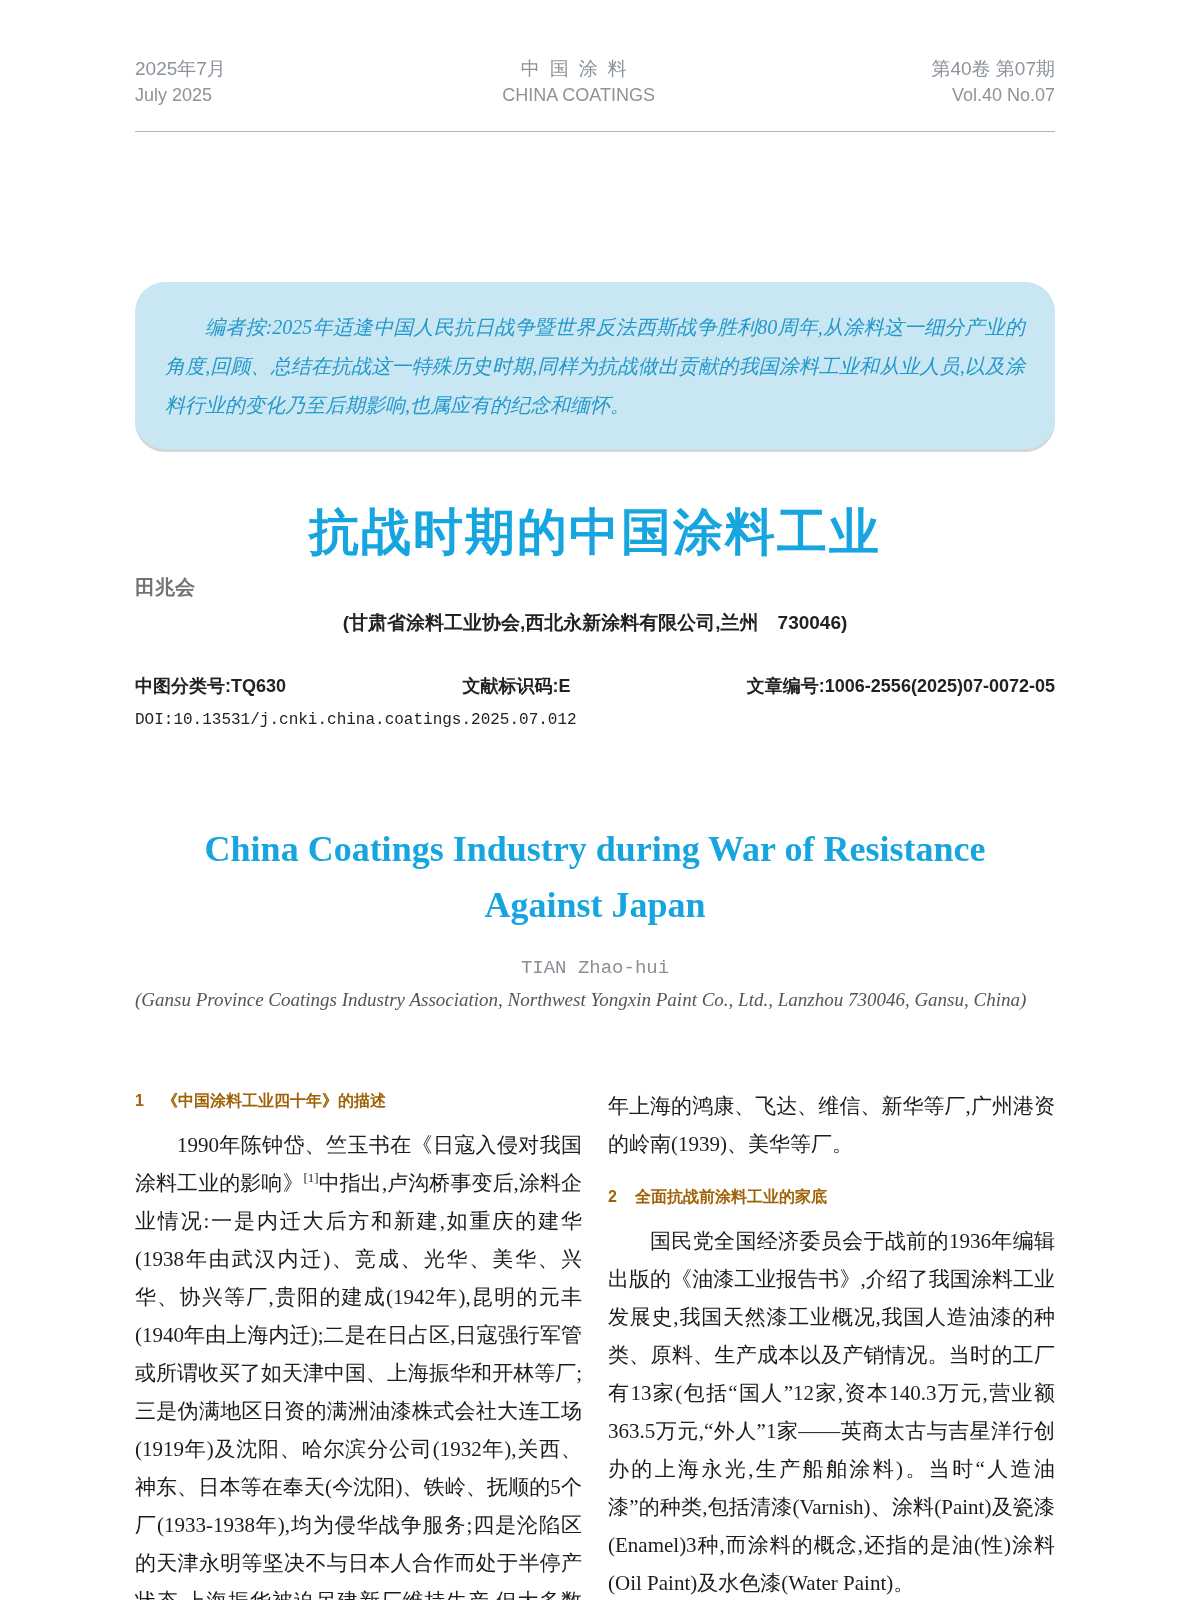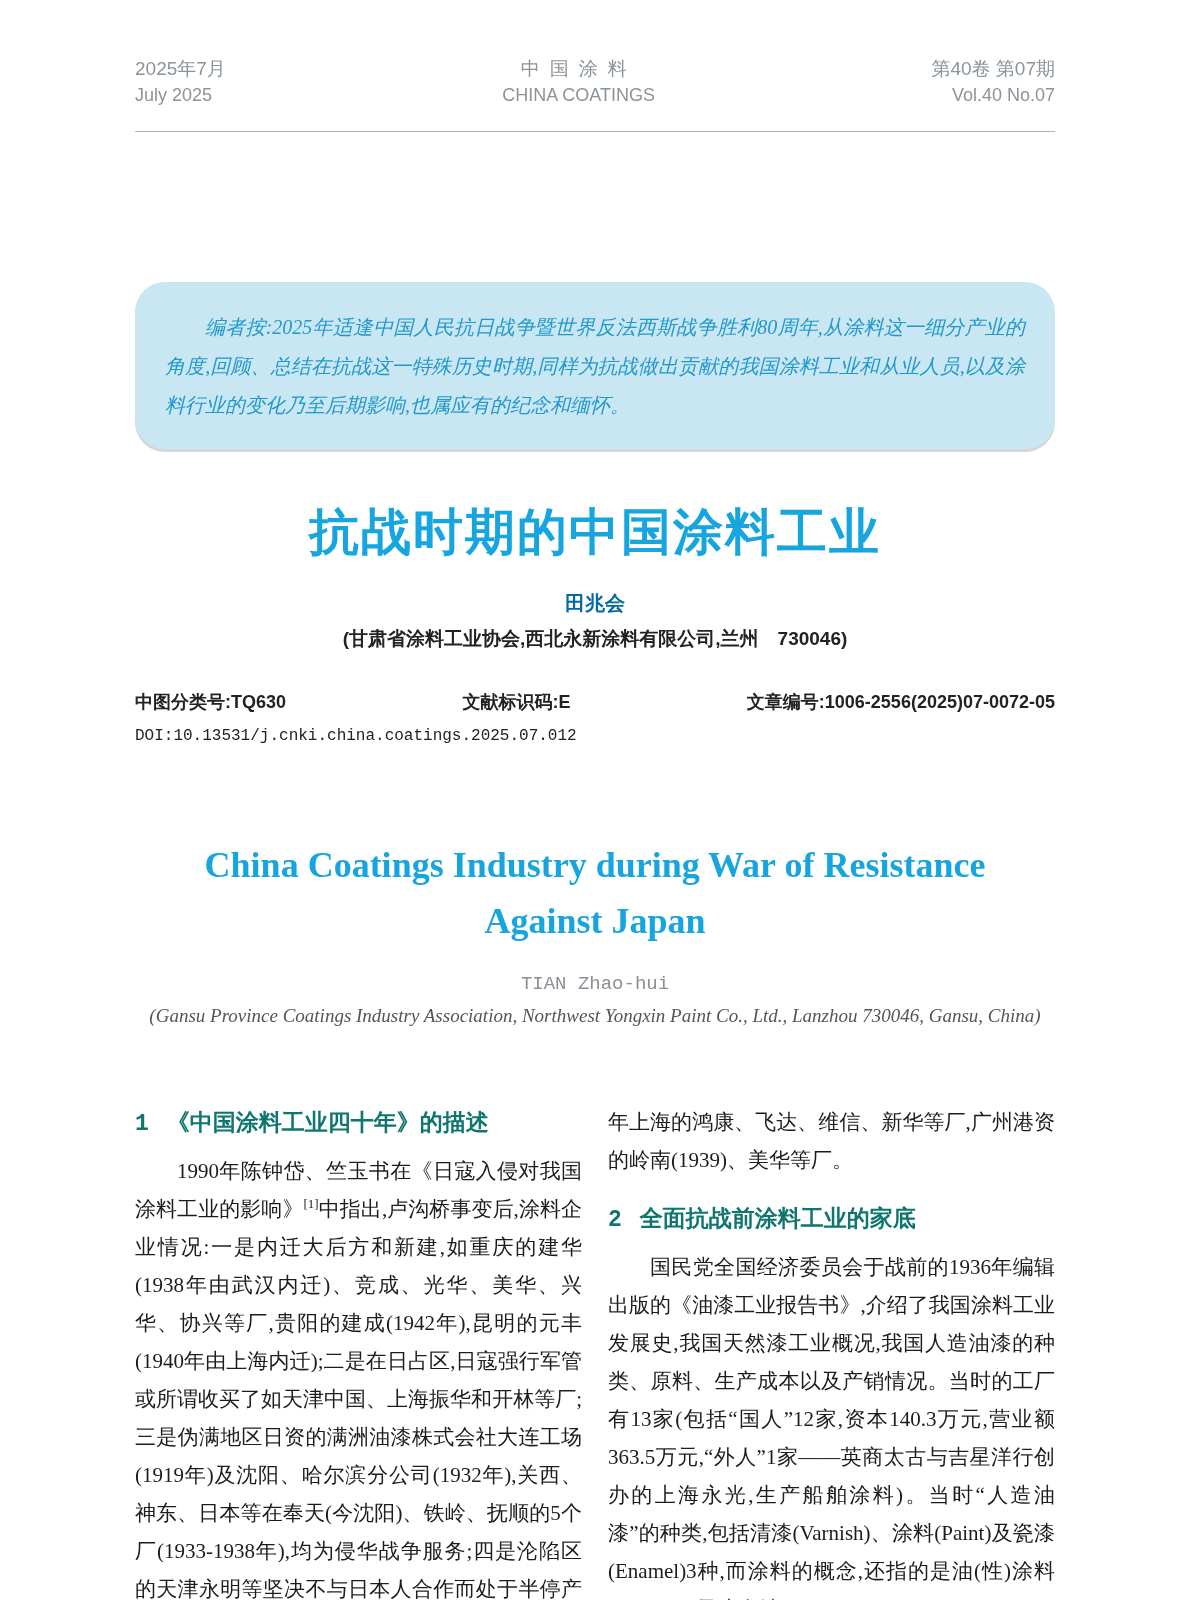--- a/index.html
+++ b/index.html
@@ -48,23 +48,23 @@
   .title-cn{
     margin-top:50px;
     text-align:center;
     font-family:"Liberation Sans","DejaVu Sans",sans-serif;
     font-weight:bold;
     font-size:50px;
     letter-spacing:2px;
     color:#17a5df;
   }
   .author-cn{
-    margin-top:24px;text-align:center;
+    margin-top:8px;text-align:left;
     font-family:"Liberation Sans","DejaVu Sans",sans-serif;
-    font-size:20px;font-weight:bold;color:#0369a1;
+    font-size:20px;font-weight:bold;color:#737373;
   }
   .affiliation-cn{
     margin-top:9px;text-align:center;
     font-family:"Liberation Sans","DejaVu Sans",sans-serif;
     font-size:19px;font-weight:600;color:#222;
   }
   
   .meta-row{
     margin-top:38px;
     display:flex;justify-content:space-between;
@@ -84,34 +84,34 @@
     font-weight:bold;
     font-size:36px;line-height:1.55;
     color:#17a5df;
   }
   .author-en{
     margin-top:23px;text-align:center;
     font-family:Liberation Mono, monospace;
     font-size:19px;color:#8a9096;
   }
   .affiliation-en{
-    margin-top:10px;text-align:center;
+    margin-top:10px;text-align:left;
     font-family:"Liberation Serif","DejaVu Serif",serif;
     font-style:italic;font-size:19px;color:#555;
   }
   
   .body-cols{
     margin-top:76px;
     display:flex;gap:26px;
   }
   .col{flex:1;min-width:0;}
   .sec-heading{
     margin:4px 0 14px 0;
-    font-family:Liberation Mono, monospace;
-    font-weight:bold;font-size:23px;color:#0f766e;
+    font-family:Liberation Sans, sans-serif;
+    font-weight:bold;font-size:16px;color:#a16207;
   }
   .sec-heading .num{margin-right:18px;}
   .body-cols p{
     margin:0;
     font-size:21px;line-height:38px;
     text-align:justify;
     color:#1c1c1c;
   }
   .body-cols p.indent{text-indent:2em;}
   sup.ref{font-size:13px;vertical-align:super;line-height:0;}

